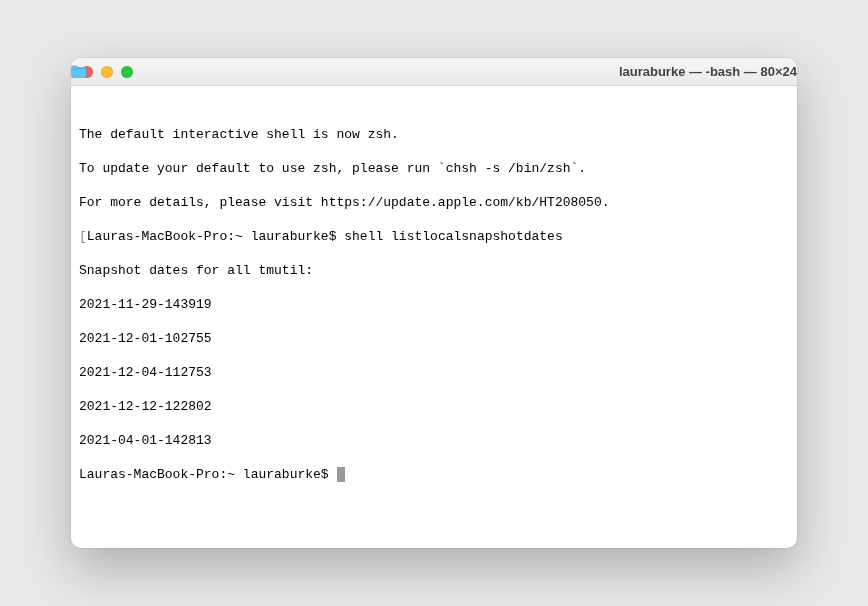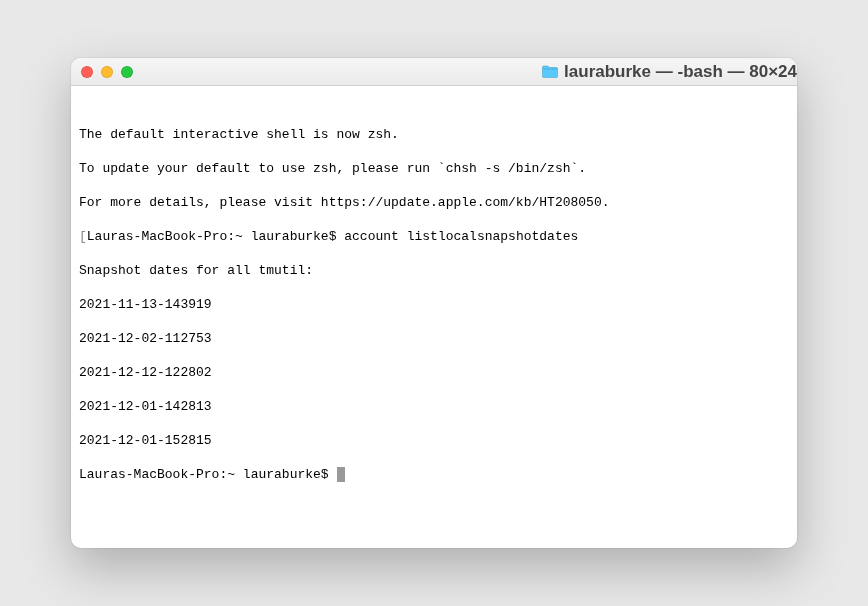--- a/index.html
+++ b/index.html
@@ -54,24 +54,24 @@
     .traffic-light.red { background: #ff5f57; border: 0.5px solid rgba(0,0,0,0.1); }
     .traffic-light.yellow { background: #febc2e; border: 0.5px solid rgba(0,0,0,0.1); }
     .traffic-light.green { background: #28c840; border: 0.5px solid rgba(0,0,0,0.1); }
     
     .title-content {
       position: absolute;
       left: 0;
       right: 0;
       display: flex;
       align-items: center;
-      justify-content: flex-end;
+      justify-content: space-between;
       gap: 6px;
       pointer-events: none;
-      font-size: 17px;
+      font-size: 13px;
       font-weight: 600;
       color: #444;
     }
     
     .folder-icon {
       width: 16px;
       height: 13px;
       position: relative;
     }
     
@@ -126,22 +126,22 @@
       </span>
       <span>lauraburke — -bash — 80×24</span>
     </div>
   </div>
 
   <div class="terminal-body">
 <span class="terminal-line"></span>
 <span class="terminal-line">The default interactive shell is now zsh.</span>
 <span class="terminal-line">To update your default to use zsh, please run `chsh -s /bin/zsh`.</span>
 <span class="terminal-line">For more details, please visit https://update.apple.com/kb/HT208050.</span>
-<span class="terminal-line"><span class="bracket">[</span><span>Lauras-MacBook-Pro:~ lauraburke$ </span><span>account listlocalsnapshotdates</span></span>
+<span class="terminal-line"><span class="bracket">[</span><span>Lauras-MacBook-Pro:~ lauraburke$ </span><span>shell listlocalsnapshotdates</span></span>
 <span class="terminal-line">Snapshot dates for all tmutil:</span>
-<span class="terminal-line">2021-11-13-143919</span>
-<span class="terminal-line">2021-12-02-112753</span>
+<span class="terminal-line">2021-11-29-143919</span>
+<span class="terminal-line">2021-12-01-102755</span>
+<span class="terminal-line">2021-12-04-112753</span>
 <span class="terminal-line">2021-12-12-122802</span>
-<span class="terminal-line">2021-12-01-142813</span>
-<span class="terminal-line">2021-12-01-152815</span>
+<span class="terminal-line">2021-04-01-142813</span>
 <span class="terminal-line"><span>Lauras-MacBook-Pro:~ lauraburke$ </span><span class="cursor"></span></span>
   </div>
 </div>
 
 </body></html>

